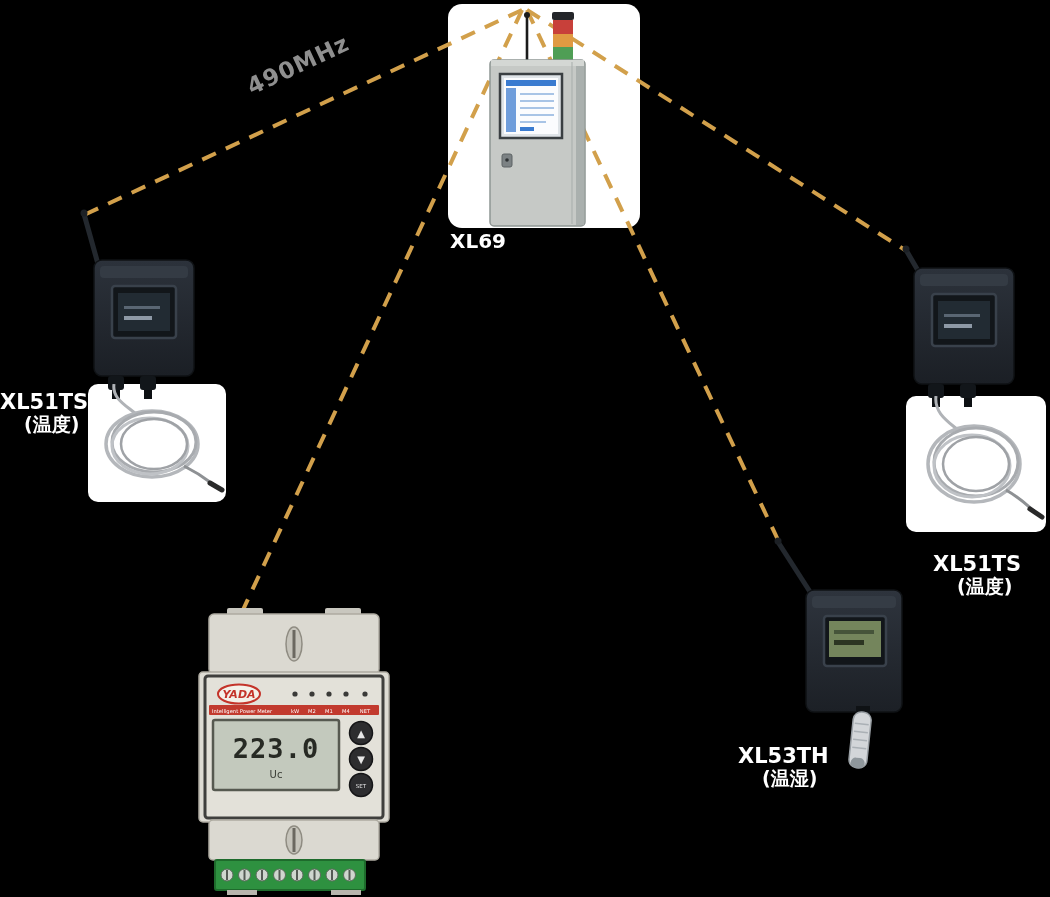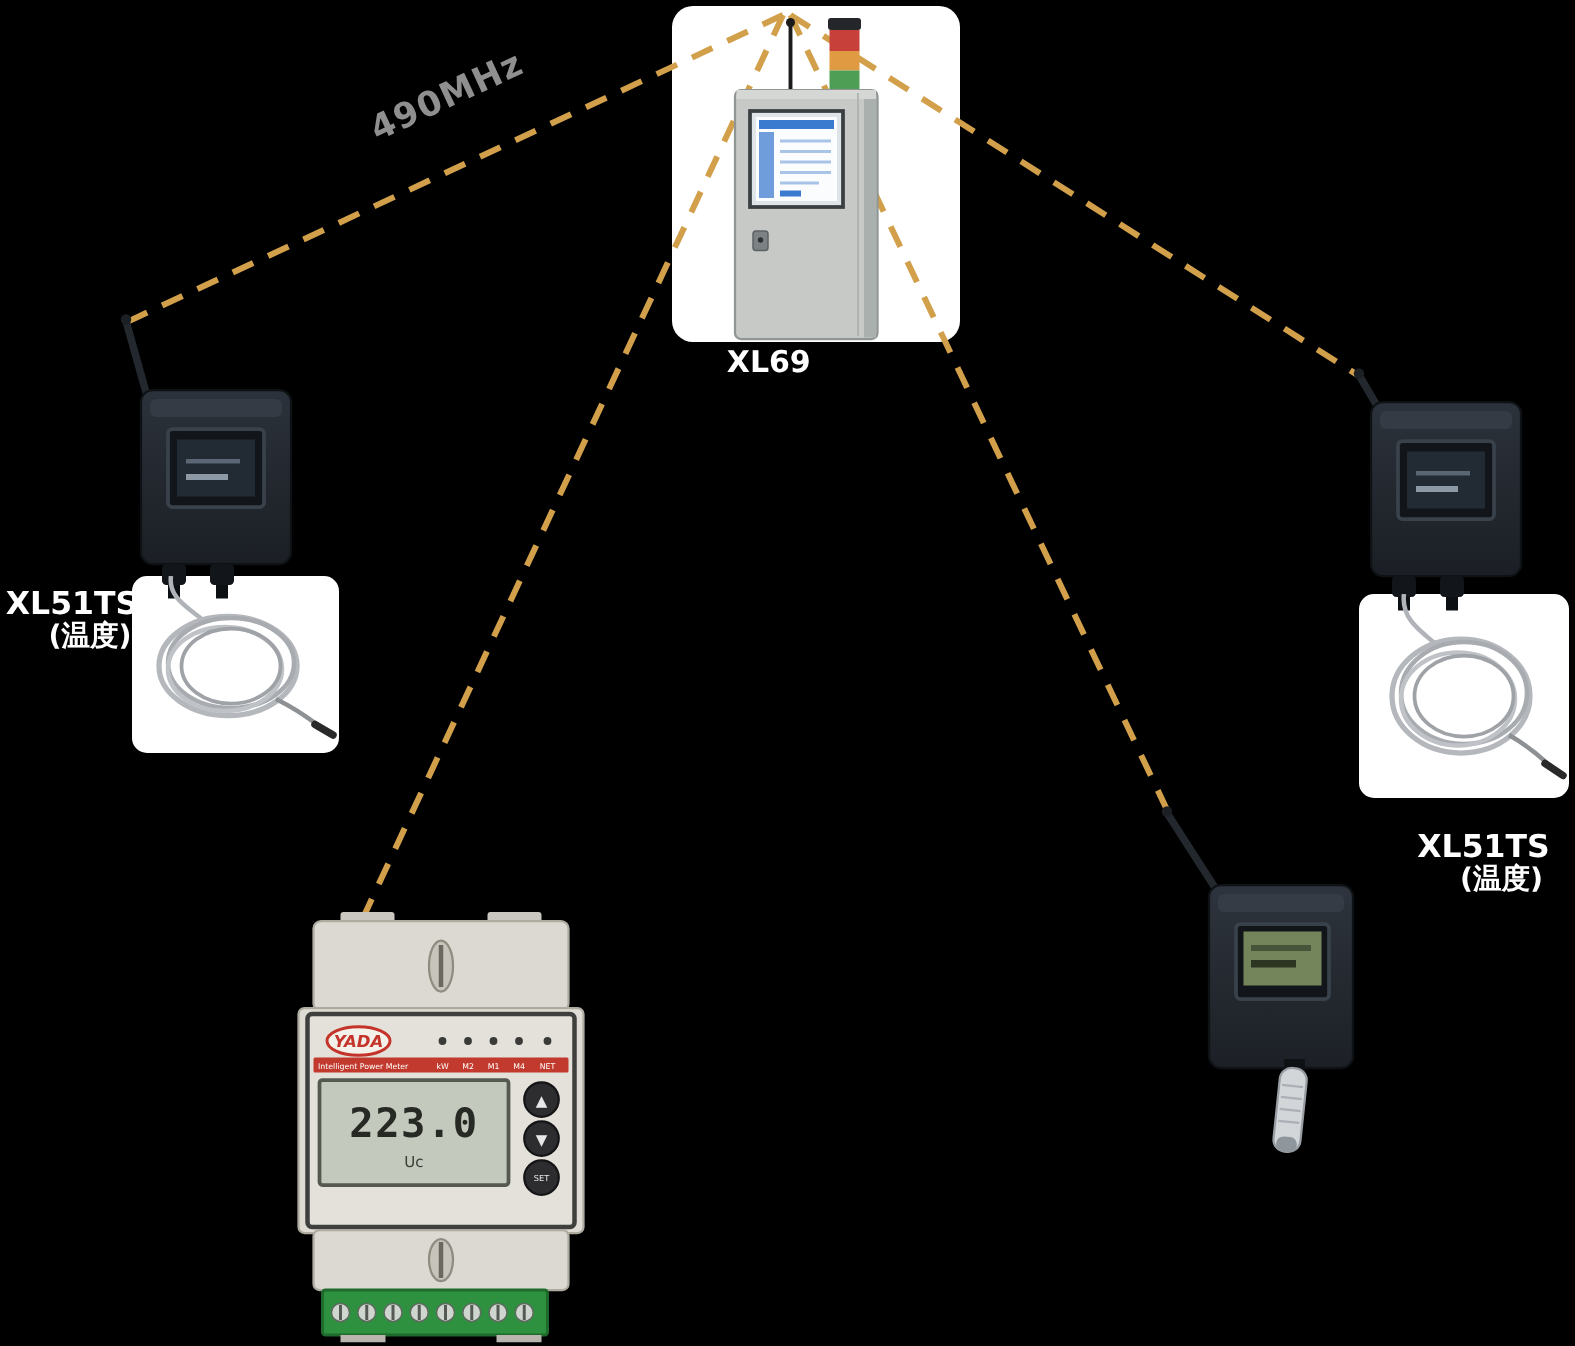--- a/index.html
+++ b/index.html
@@ -14,21 +14,21 @@
   #xl69-art{left:448px;top:4px;}
   #xl51ts-left-art{left:56px;top:198px;}
   #coil-left-art{left:84px;top:384px;}
   #xl51ts-right-art{left:876px;top:206px;}
   #coil-right-art{left:906px;top:396px;}
   #xl53th-art{left:748px;top:528px;}
   #meter-art{left:193px;top:606px;}
   #freq-label{position:absolute;left:243px;top:76px;z-index:2;color:#8f8f8f;
               font-size:23px;font-weight:600;letter-spacing:1px;
               transform:rotate(-25deg);transform-origin:left top;}
-  .dev-label{position:absolute;z-index:3;color:#fff;font-weight:bold;text-align:center;line-height:1.15;}
+  .dev-label{position:absolute;z-index:3;color:#fff;font-weight:bold;text-align:left;line-height:1.15;}
   .dev-label span{display:block;}
   #label-xl69{left:450px;top:230px;width:125px;font-size:20px;}
   #label-xl51ts-left{left:0px;top:390px;width:96px;font-size:21px;}
   #label-xl51ts-right{left:933px;top:552px;width:112px;font-size:21px;}
   #label-xl53th{left:738px;top:744px;width:112px;font-size:21px;}
   .sub{font-size:19px;margin-left:24px;}
   .svg-text{font-family:"DejaVu Sans","Liberation Sans",sans-serif;}
   .lcd-text{font-family:"DejaVu Sans Mono","Liberation Mono",monospace;}
 </style>
 </head>
@@ -270,14 +270,18 @@
   <div class="dev-label" id="label-xl51ts-left">
     <span>XL51TS</span>
     <span class="sub">(温度)</span>
   </div>
 
   <div class="dev-label" id="label-xl51ts-right">
     <span>XL51TS</span>
     <span class="sub">(温度)</span>
   </div>
 
+  <div class="dev-label" id="label-xl53th">
+    <span>XL53TH</span>
+    <span class="sub">(温湿)</span>
+  </div>
 
 </div>
 
 </body></html>

